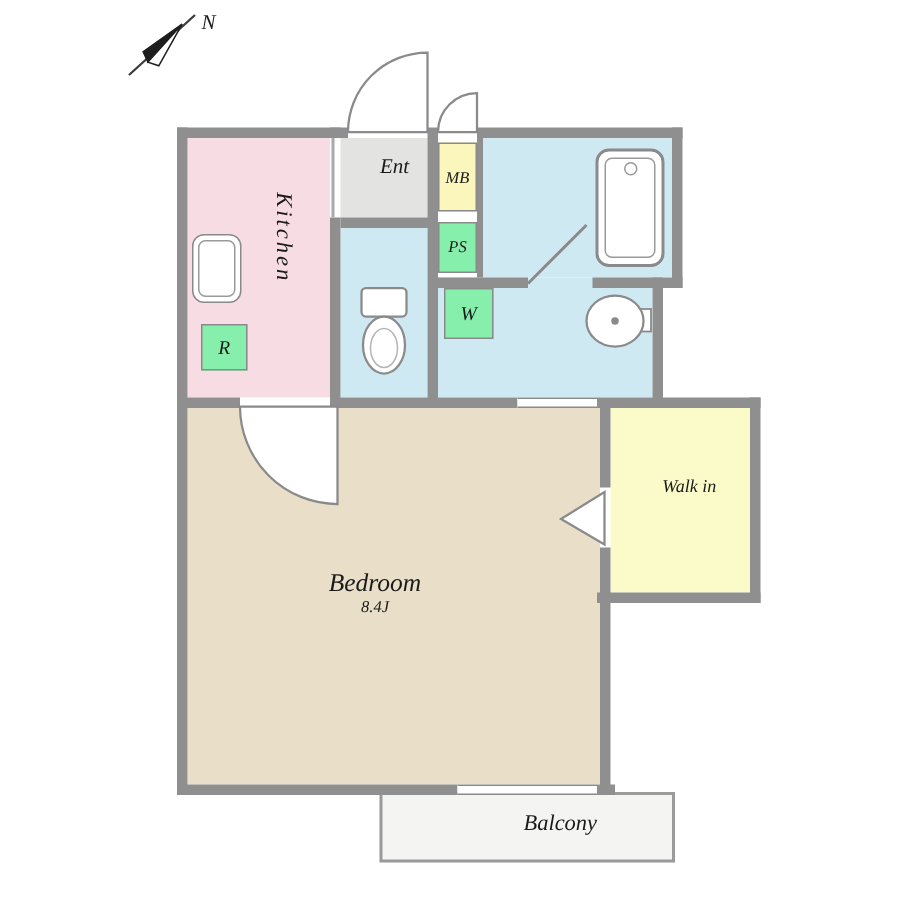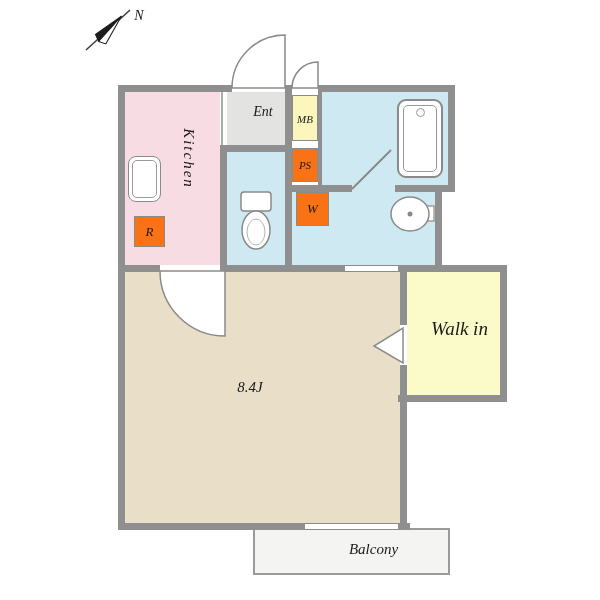--- a/index.html
+++ b/index.html
@@ -13,21 +13,21 @@
   .toiletrm  { left:227px; top:152px; width:58px;  height:113px; background:var(--c-wet_area); }
   .bathroom  { left:322px; top:92px;  width:126px; height:93px;  background:var(--c-wet_area); }
   .washroom  { left:290px; top:185px; width:145px; height:80px;  background:var(--c-wet_area); }
   .bedroom   { left:125px; top:272px; width:275px; height:251px; background:var(--c-bedroom); }
   .closet    { left:407px; top:272px; width:93px;  height:123px; background:var(--c-closet); }
   .balcony   { left:253px; top:528px; width:197px; height:47px;  background:var(--c-balcony); border:2px solid #9a9a9a; }
 
   .wall { position:absolute; background:var(--c-wall); }
   .step-line { position:absolute; left:221px; top:92px; width:2px; height:53px; background:#aaa; }
 
-  .box { position:absolute; background:#f97316; border:1.5px solid var(--c-line); display:flex; align-items:center; justify-content:center; font-style:italic; color:#1a1a1a; }
+  .box { position:absolute; background:#86efac; border:1.5px solid var(--c-line); display:flex; align-items:center; justify-content:center; font-style:italic; color:#1a1a1a; }
   .mb-box { left:292px; top:95px;  width:26px; height:46px; background:var(--c-meter_box); border-width:1px; align-items:center; font-size:11px; padding-top:2px; }
   .ps-box { left:292px; top:148px; width:26px; height:34px; border-width:1px; font-size:11px; }
   .w-box  { left:296px; top:192px; width:33px; height:34px; font-size:13px; }
   .r-box  { left:134px; top:216px; width:31px; height:31px; font-size:13px; }
 
   .kitchen-sink { position:absolute; left:128px; top:156px; width:33px; height:46px; background:#fff; border:1.5px solid var(--c-line); border-radius:8px; }
   .kitchen-sink::after { content:""; position:absolute; inset:3px; border:1px solid #9a9a9a; border-radius:5px; }
   .bathtub { position:absolute; left:397px; top:99px; width:46px; height:79px; background:#fff; border:2px solid var(--c-line); border-radius:9px; }
   .bathtub::after { content:""; position:absolute; inset:4px; border:1px solid #999; border-radius:5px; }
   .bathtub-drain { position:absolute; left:416px; top:108px; width:9px; height:9px; background:#fff; border:1px solid #999; border-radius:50%; }
@@ -35,22 +35,22 @@
   .window { position:absolute; background:#fff; border-top:1.5px solid var(--c-line); border-bottom:1.5px solid var(--c-line); }
   .window-bottom { left:305px; top:523px; width:93px; height:7px; }
   .window-wash   { left:345px; top:265px; width:53px; height:7px; }
 
   .overlay { position:absolute; left:0; top:0; pointer-events:none; }
 
   .label { position:absolute; font-style:italic; color:#1a1a1a; text-align:center; }
   .kitchen-label { left:133px; top:150px; width:110px; font-size:15px; letter-spacing:2px; transform:rotate(90deg); }
   .ent-label     { left:227px; top:104px; width:72px;  font-size:14px; }
   .bedroom-label { left:150px; top:378px; width:200px; font-size:17px; line-height:1.25; }
-  .bedroom-label .area { font-size:15px; }
-  .closet-label  { left:407px; top:317px; width:105px;  font-size:19px; line-height:1.3;font-style:italic; }
+  .bedroom-label .area { font-size:11px; }
+  .closet-label  { left:407px; top:317px; width:105px;  font-size:12px; line-height:1.3;font-style:italic; }
   .balcony-label { left:253px; top:541px; width:197px; font-size:15px;padding-left:44px; }
   .n-label       { left:129px; top:8px;   width:20px;  font-size:14px; }
   .block { display:block; }
 
   .compass { position:absolute; left:82px; top:6px; width:60px; height:50px; }
 </style>
 </head>
 <body>
 
 <div class="stage">
@@ -122,20 +122,21 @@
     <path d="M 285 88 L 232 88 A 53 53 0 0 1 285 35 Z" fill="#fff" stroke="#8a8a8a" stroke-width="1.5"></path>
     <path d="M 318 88 L 292 88 A 26 26 0 0 1 318 62 Z" fill="#fff" stroke="#8a8a8a" stroke-width="1.5"></path>
     <path d="M 225 271 L 160 271 A 65 65 0 0 0 225 336 Z" fill="#fff" stroke="#8a8a8a" stroke-width="1.5"></path>
     <line x1="352" y1="189" x2="391" y2="150" stroke="#8a8a8a" stroke-width="2"></line>
     <polygon points="403,328 403,363 374,346" fill="#fff" stroke="#8a8a8a" stroke-width="1.5"></polygon>
   </svg>
 
   <div class="label kitchen-label">Kitchen</div>
   <div class="label ent-label">Ent</div>
   <div class="label bedroom-label">
+    <span class="block">Bedroom</span>
     <span class="block area">8.4J</span>
   </div>
   <div class="label closet-label">
     <span class="block">Walk in</span>
   </div>
   <div class="label balcony-label">Balcony</div>
 
   <div class="compass">
     <svg width="60" height="50" viewBox="0 0 60 50">
       <line x1="4" y1="44" x2="48" y2="4" stroke="#3a3a3a" stroke-width="1.5"></line>

